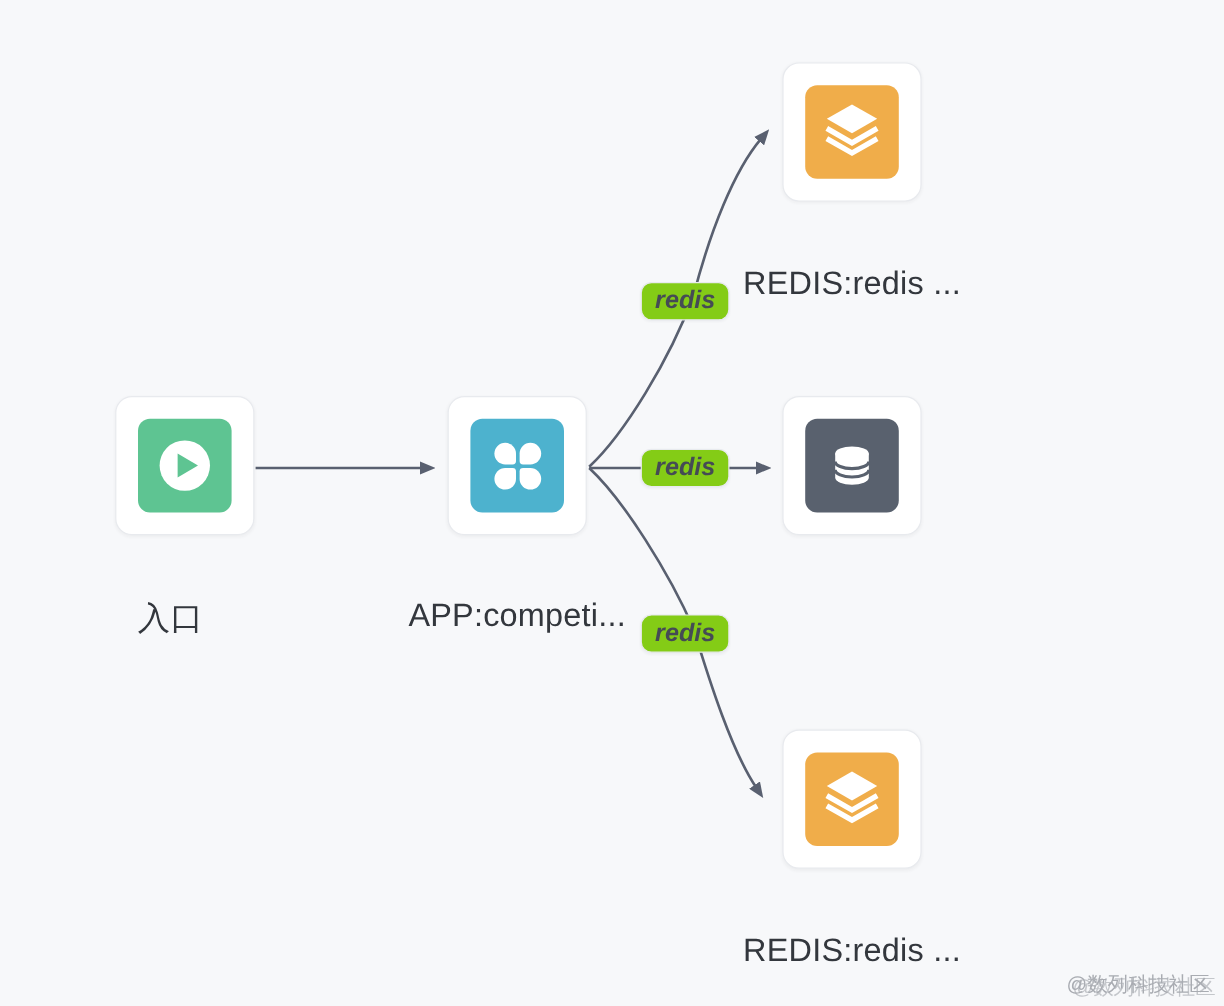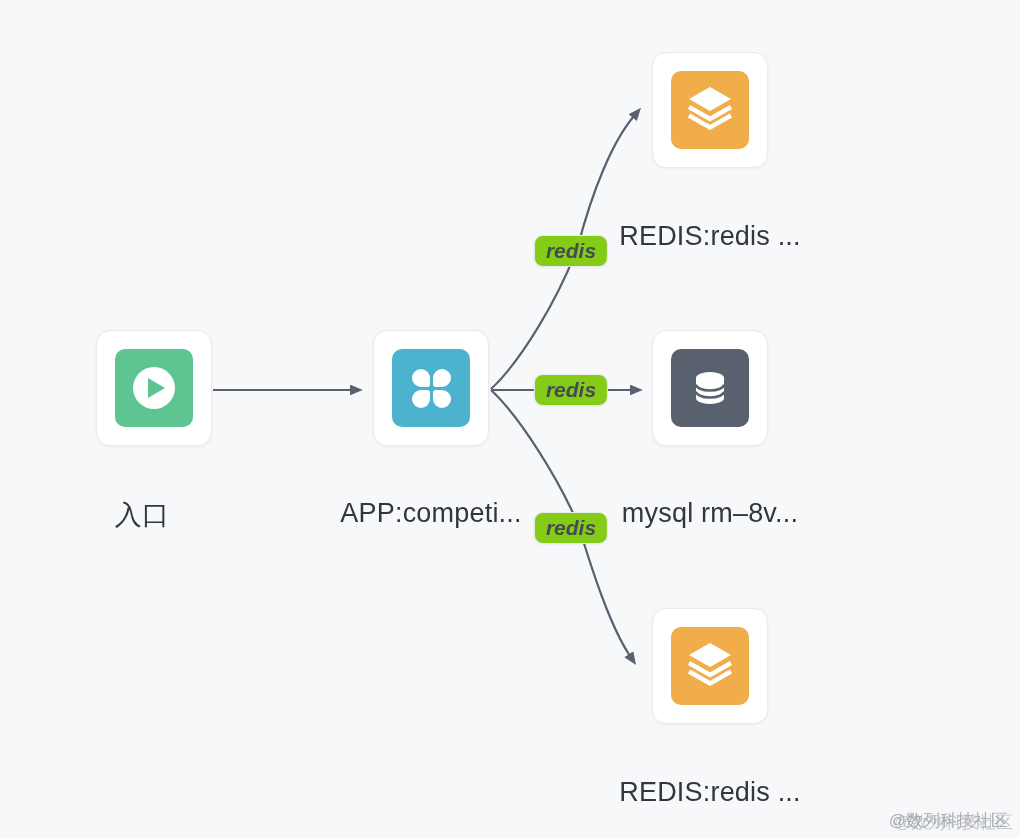--- a/index.html
+++ b/index.html
@@ -154,21 +154,20 @@
   <div class="node n-mysql">
     <div class="icon-box bg-dark">
       <svg width="78" height="78" viewBox="0 0 78 78">
         <ellipse cx="39" cy="29" rx="14" ry="6" fill="#ffffff"></ellipse>
         <path d="M25 29 V49 a14 6 0 0 0 28 0 V29 Z" fill="#ffffff"></path>
         <path d="M25 35.5 a14 6 0 0 0 28 0" stroke="var(--dark)" stroke-width="2.6" fill="none"></path>
         <path d="M25 42.5 a14 6 0 0 0 28 0" stroke="var(--dark)" stroke-width="2.6" fill="none"></path>
       </svg>
     </div>
   </div>
-  <div class="node-label l-mysql">mysql rm–8v...</div>
 
   <div class="node n-redis-bottom">
     <div class="icon-box bg-orange">
       <svg width="78" height="78" viewBox="0 0 78 78">
         <path d="M39 16 L60 28 L39 40 L18 28 Z" fill="#ffffff"></path>
         <path d="M18 36 L39 48 L60 36" stroke="#ffffff" stroke-width="4.5" fill="none"></path>
         <path d="M18 44.5 L39 56.5 L60 44.5" stroke="#ffffff" stroke-width="4.5" fill="none"></path>
       </svg>
     </div>
   </div>

